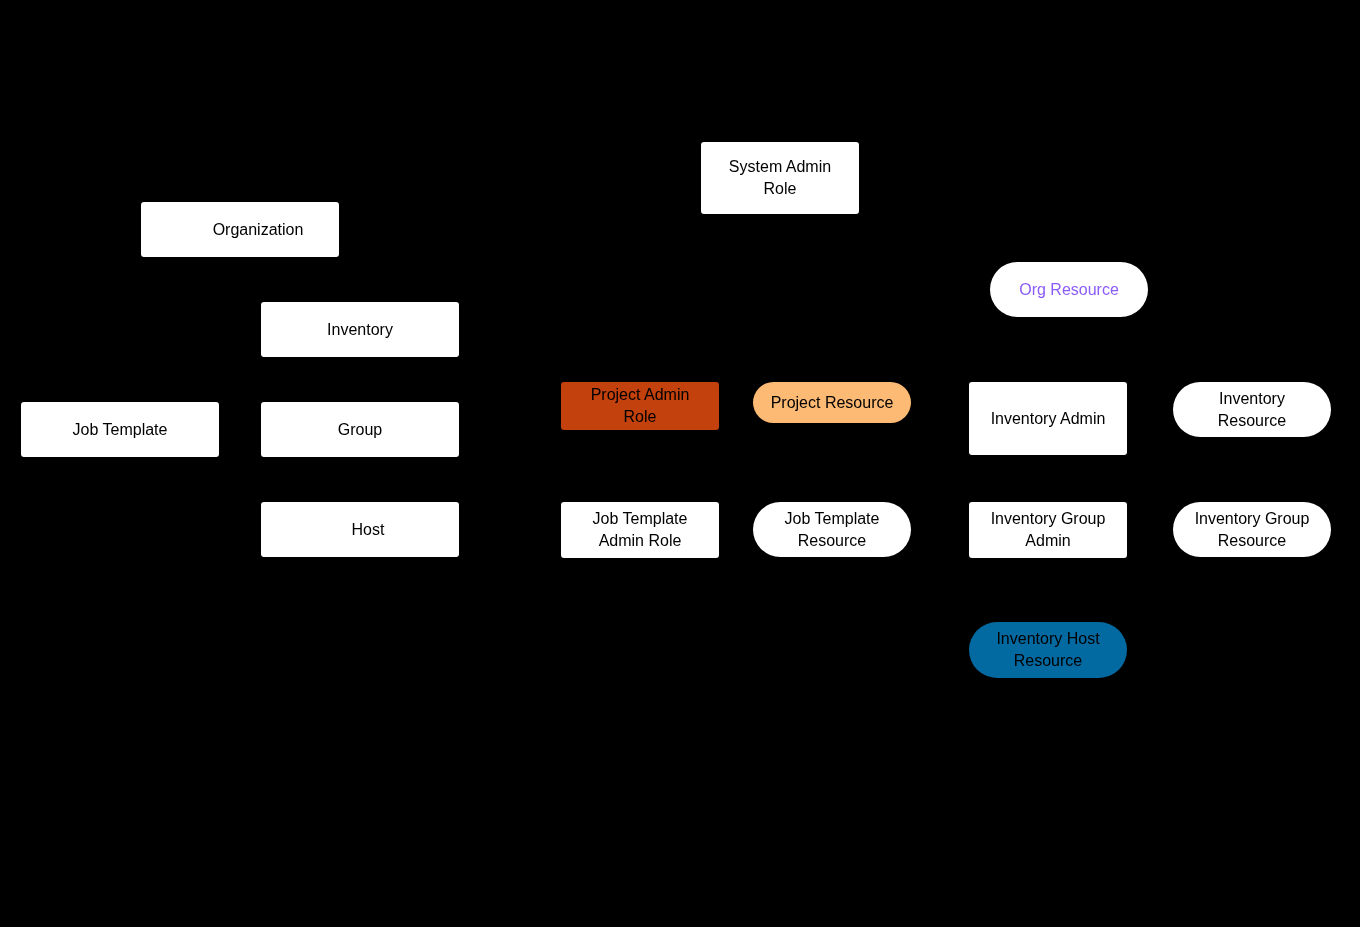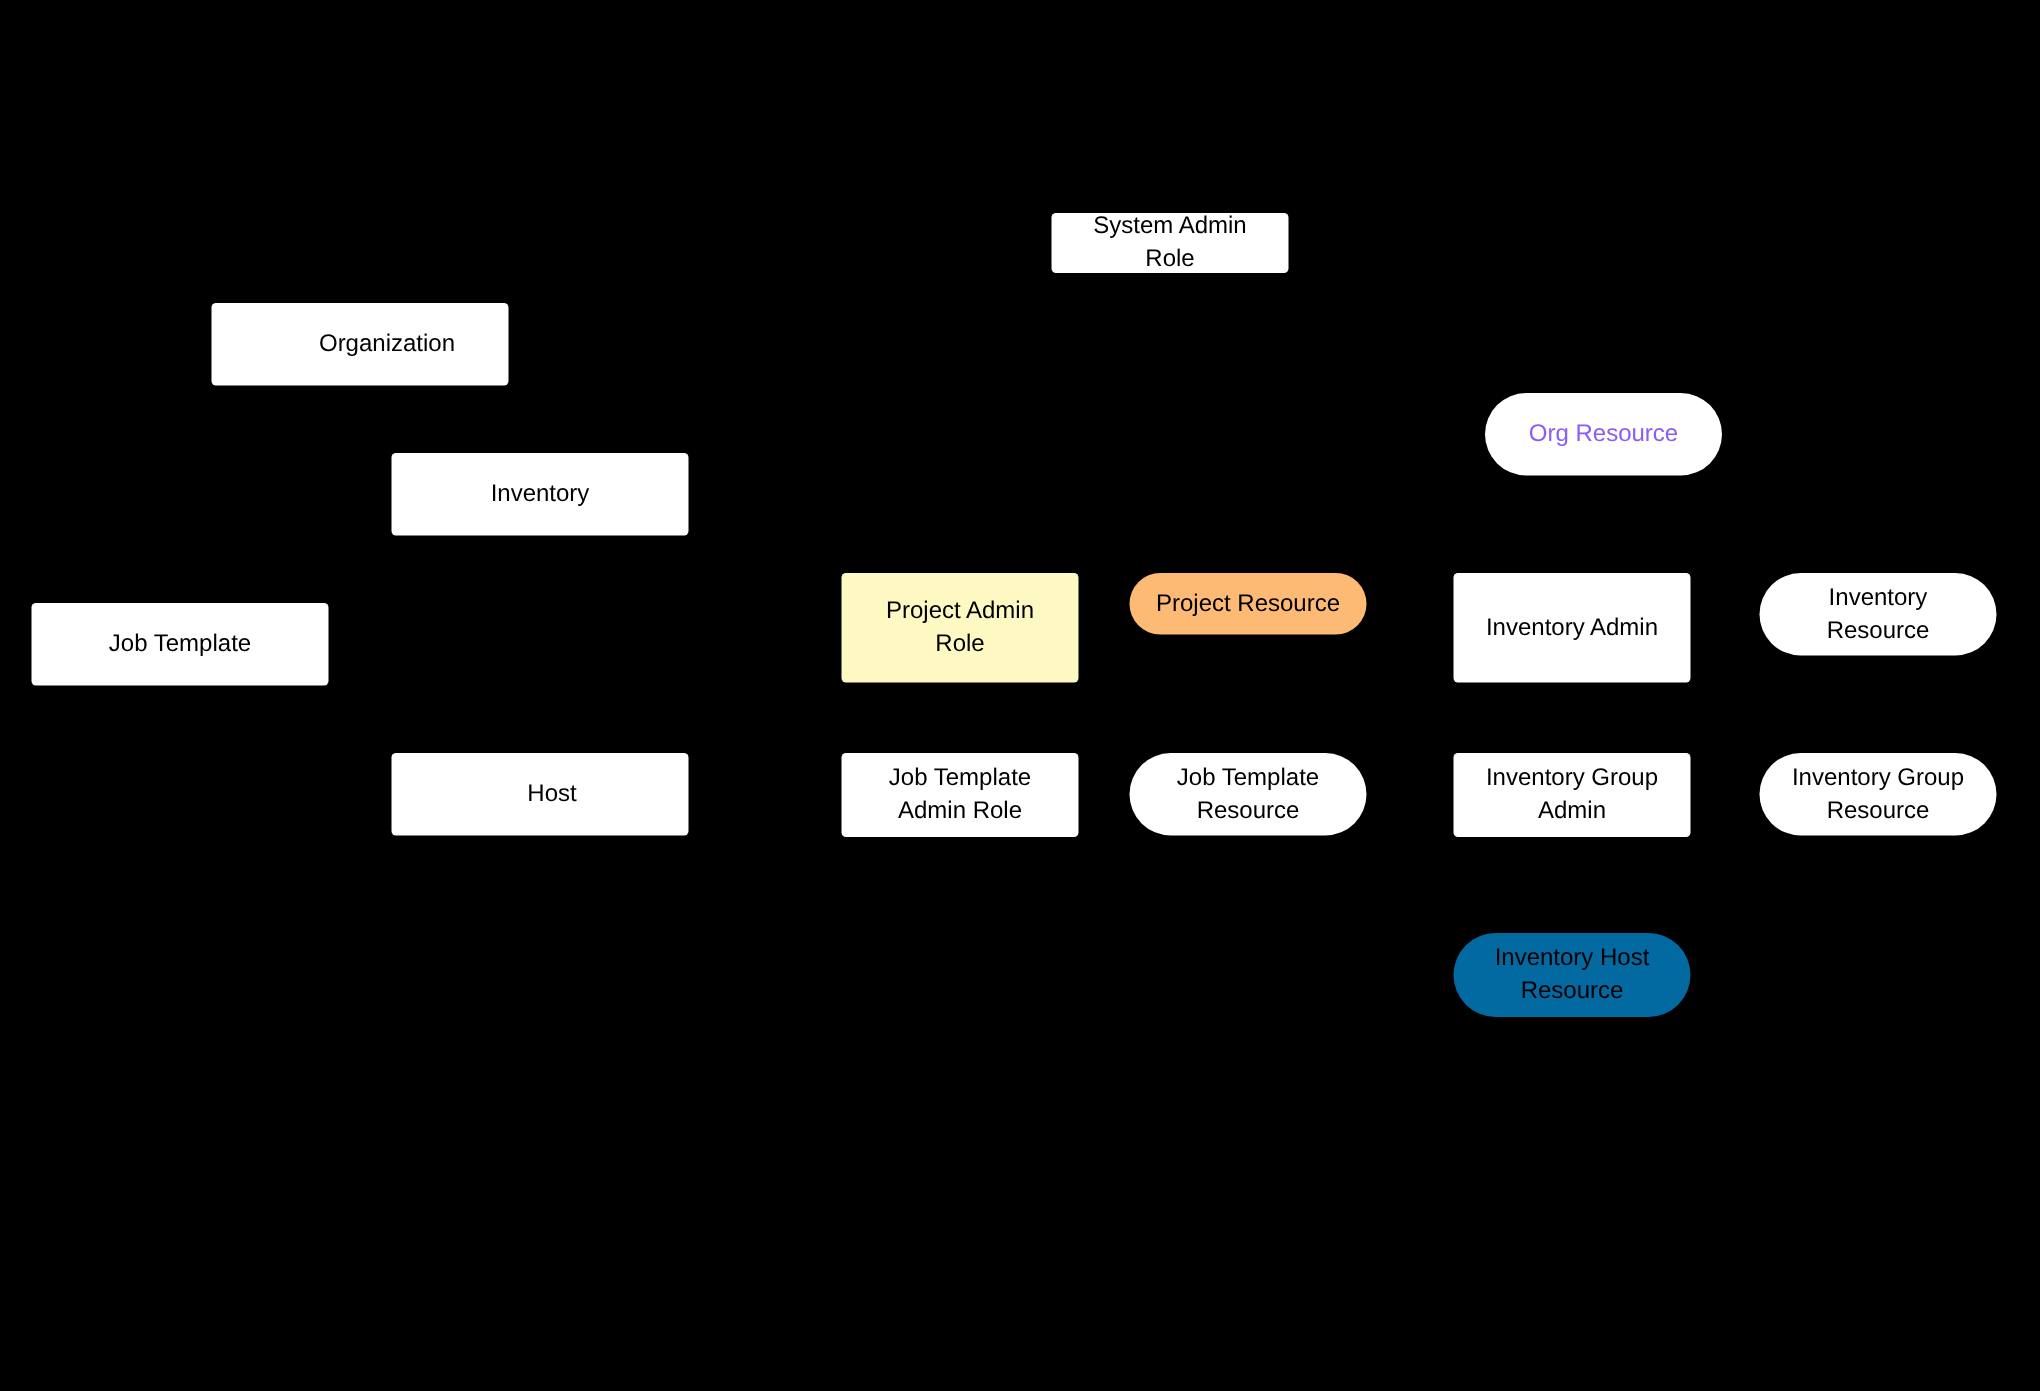--- a/index.html
+++ b/index.html
@@ -52,36 +52,39 @@
 
 
   <div class="node rect" style="left: 261px; top: 302px; width: 198px; height: 55px; background: rgb(255, 255, 255); color: rgb(0, 0, 0);">
     <span class="label">Inventory</span>
   </div>
 
   <div class="node rect" style="left: 21px; top: 402px; width: 198px; height: 55px; background: rgb(255, 255, 255); color: rgb(0, 0, 0);">
     <span class="label">Job Template</span>
   </div>
 
+  <div class="node rect" style="left: 261px; top: 402px; width: 198px; height: 55px; background: rgb(255, 255, 255); color: rgb(0, 0, 0);">
+    <span class="label">Group</span>
+  </div>
 
   <div class="node rect" style="left: 261px; top: 502px; width: 198px; height: 55px; background: rgb(255, 255, 255); color: rgb(0, 0, 0); padding-left: 16px;">
     <span class="label">Host</span>
   </div>
 
-  <div class="node rect" style="left: 701px; top: 142px; width: 158px; height: 40px; background: rgb(255, 255, 255); color: rgb(0, 0, 0);">
+  <div class="node rect" style="left: 701px; top: 142px; width: 158px; height: 72px; background: rgb(255, 255, 255); color: rgb(0, 0, 0);">
     <span class="label">System Admin
 Role</span>
   </div>
 
 
   <div class="node pill" style="left: 990px; top: 262px; width: 158px; height: 55px; background: rgb(255, 255, 255); color: #8b5cf6;">
     <span class="label">Org Resource</span>
   </div>
 
-  <div class="node rect" style="left: 561px; top: 382px; width: 158px; height: 73px; background: #fef9c3; color: rgb(0, 0, 0);">
+  <div class="node rect" style="left: 561px; top: 382px; width: 158px; height: 48px; background: #c2410c; color: rgb(0, 0, 0);">
     <span class="label">Project Admin
 Role</span>
   </div>
 
   <div class="node pill" style="left: 753px; top: 382px; width: 158px; height: 41px; background: #fdba74; color: rgb(0, 0, 0);">
     <span class="label">Project Resource</span>
   </div>
 
   <div class="node rect" style="left: 969px; top: 382px; width: 158px; height: 73px; background: rgb(255, 255, 255); color: rgb(0, 0, 0);">
     <span class="label">Inventory Admin</span>

